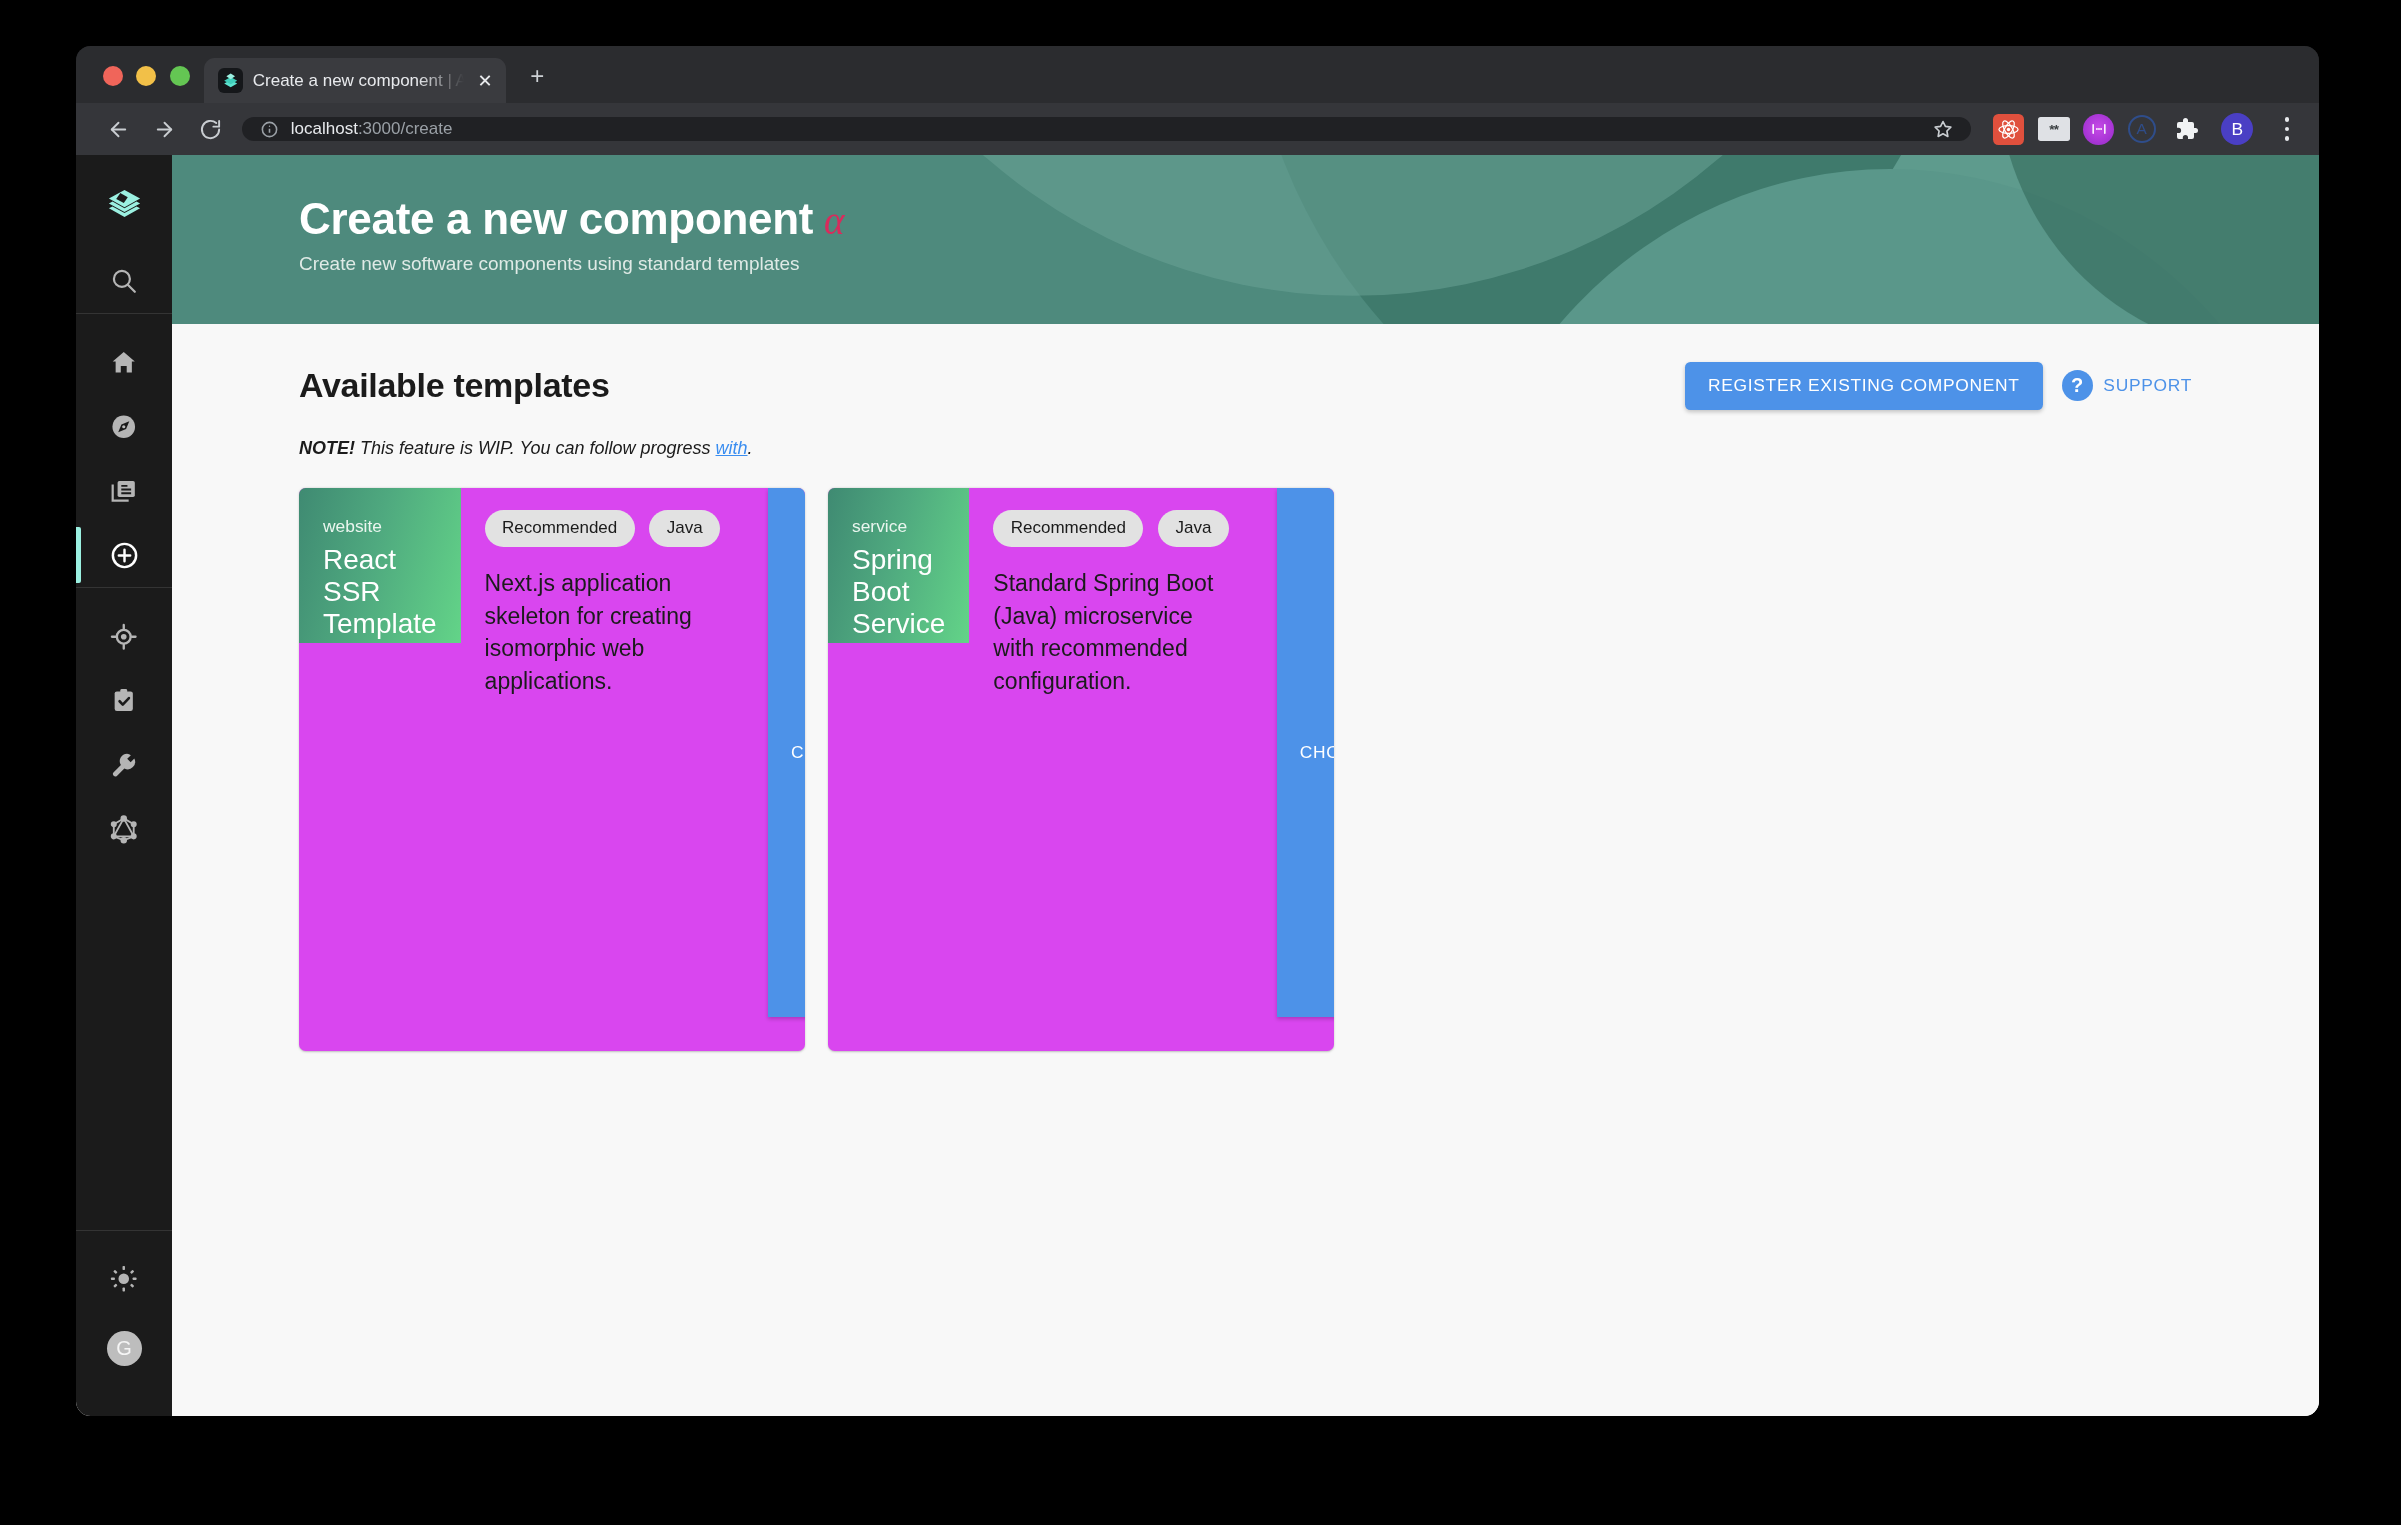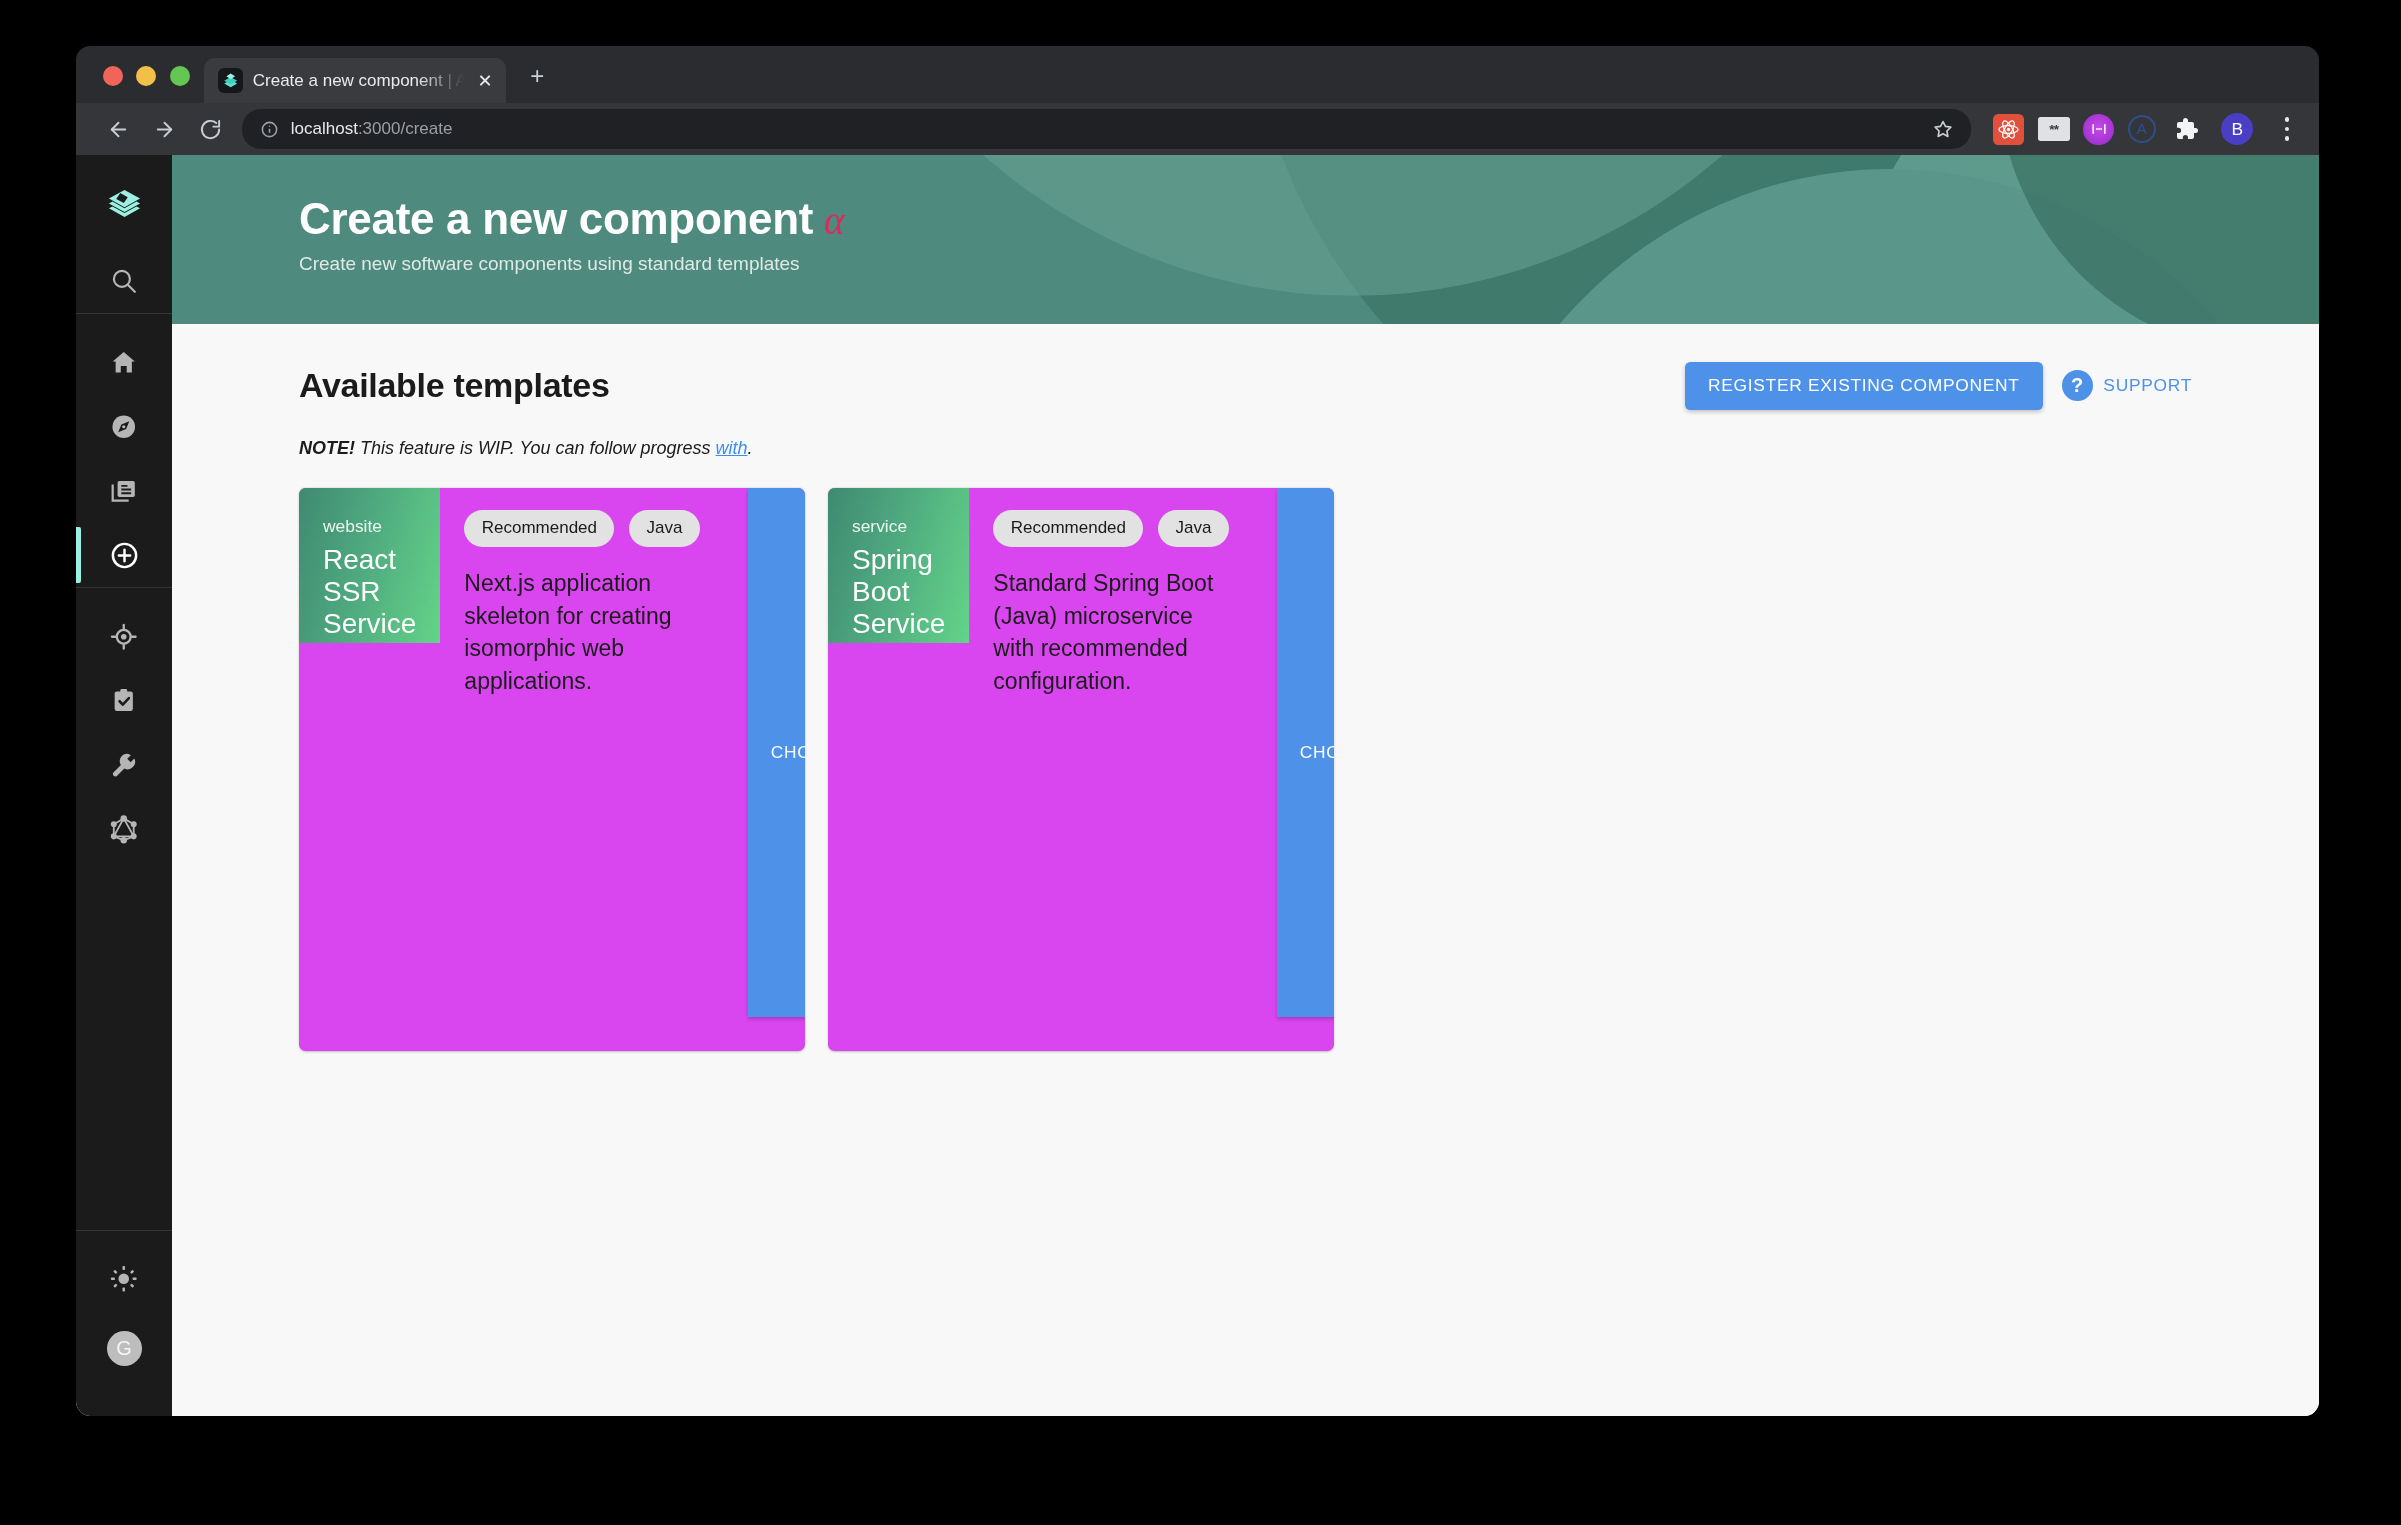--- a/index.html
+++ b/index.html
@@ -83,21 +83,21 @@
     gap: 8px;
   }
   .nav-btn {
     width: 38px; height: 38px;
     display: flex; align-items: center; justify-content: center;
     color: #c9cdd1;
     flex: 0 0 auto;
   }
   #omnibox {
     flex: 1 1 auto;
-    height: 40px;
+    height: 24px;
     background: #202124;
     border-radius: 19px;
     display: flex; align-items: center;
     padding: 0 17.4px;
     gap: 12px;
     margin: 0 9.4px 0 5.4px;
     text-align: center;
   }
   #omnibox-url {
     font-size: 17px;
@@ -503,21 +503,21 @@
 
         <div id="note-line">
           <span class="note-bold">NOTE!</span><span> This feature is WIP. You can follow progress </span><a id="note-link" href="#">with</a><span>.</span>
         </div>
 
         <div id="template-grid">
 
           <div class="template-card">
             <div class="card-banner">
               <div class="card-kind">website</div>
-              <div class="card-name">React SSR Service</div>
+              <div class="card-name">React SSR Template</div>
             </div>
             <div class="card-body">
               <div class="card-tags">
                 <span class="tag-chip">Recommended</span>
                 <span class="tag-chip">Java</span>
               </div>
               <div class="card-desc">Next.js application skeleton for creating isomorphic web applications.</div>
             </div>
             <div class="card-actions">
               <button class="choose-button">CHOOSE</button>

